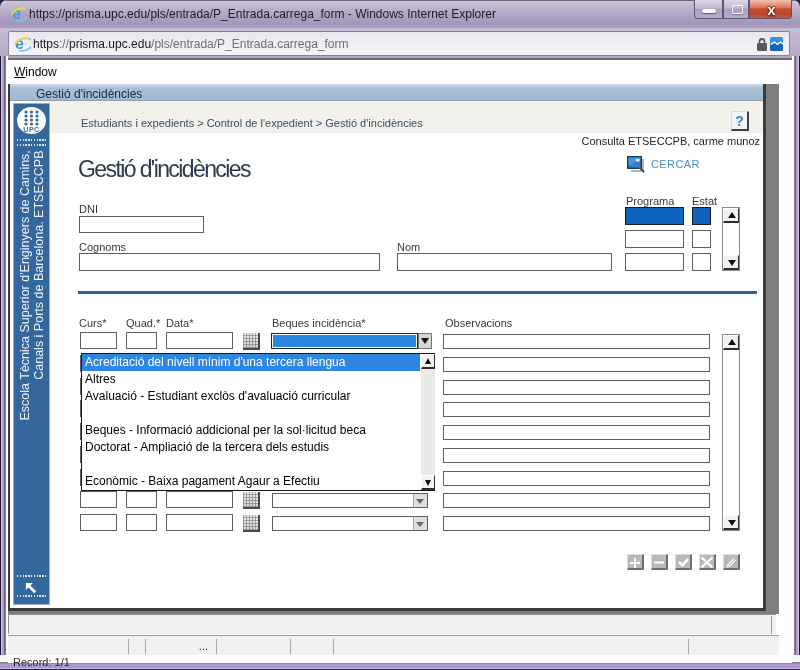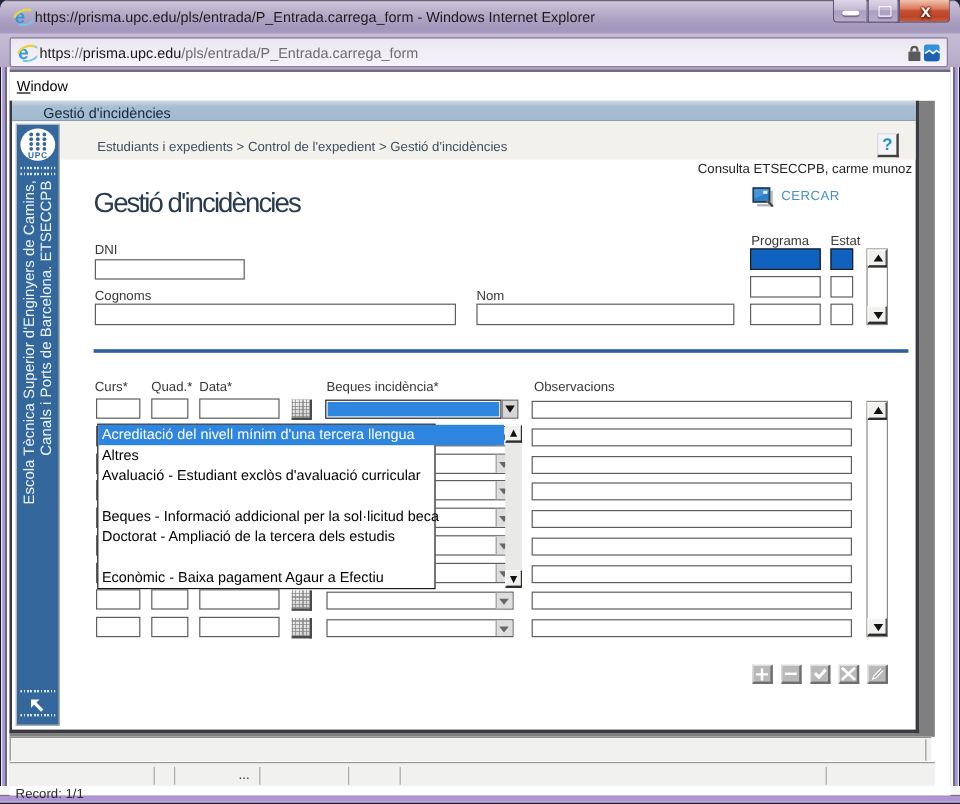--- a/index.html
+++ b/index.html
@@ -73,21 +73,21 @@
 .lbl { position:absolute; font-size:11px; color:#383838; white-space:nowrap; }
 .fld { position:absolute; background:#fff; border:1px solid #5e5e5e; }
 .bluefld { position:absolute; background:#0f62bd; border:1px solid #1c1c1c; }
 
 
 .sbtrack { position:absolute; background:#fff; border:1px solid #8a8a8a; }
 .sbbtn { position:absolute; background:#f1f1ee; border-top:1px solid #ffffff; border-left:1px solid #ffffff; border-right:1px solid #2e2e2e; border-bottom:2px solid #2e2e2e; }
 .tri { position:absolute; width:0; height:0; }
 
 
-#ddlist { position:absolute; left:81px; top:353px; width:282px; height:138px; background:#fff; border:1px solid #1a1a1a; z-index:40; }
+#ddlist { position:absolute; left:81px; top:353px; width:354px; height:138px; background:#fff; border:1px solid #1a1a1a; z-index:40; }
 .dditem { position:absolute; left:0px; width:338px; height:17px; font-size:12px; color:#000; padding-left:3px; line-height:17px; white-space:nowrap; overflow:hidden; }
 .ddsel { background:#2e86e0; color:#fff; }
 
 .calbtn { position:absolute; width:17px; height:17px; background:#dcdcdc; border-right:2px solid #4a4a4a; border-bottom:2px solid #4a4a4a;
   background-image:repeating-linear-gradient(90deg,rgba(130,130,130,.7) 0 1px,rgba(0,0,0,0) 1px 3px),repeating-linear-gradient(0deg,rgba(130,130,130,.7) 0 1px,rgba(0,0,0,0) 1px 3px),linear-gradient(180deg,#f0f0f0,#d2d2d2); }
 
 .combo { position:absolute; height:16px; background:#fff; border:1px solid #5e5e5e; }
 
 .act { position:absolute; width:17px; height:16px; background:#b9b9b9; border-top:1px solid #dedede; border-left:1px solid #dedede; border-right:2px solid #6f6f6f; border-bottom:2px solid #6f6f6f; }
 </style>

